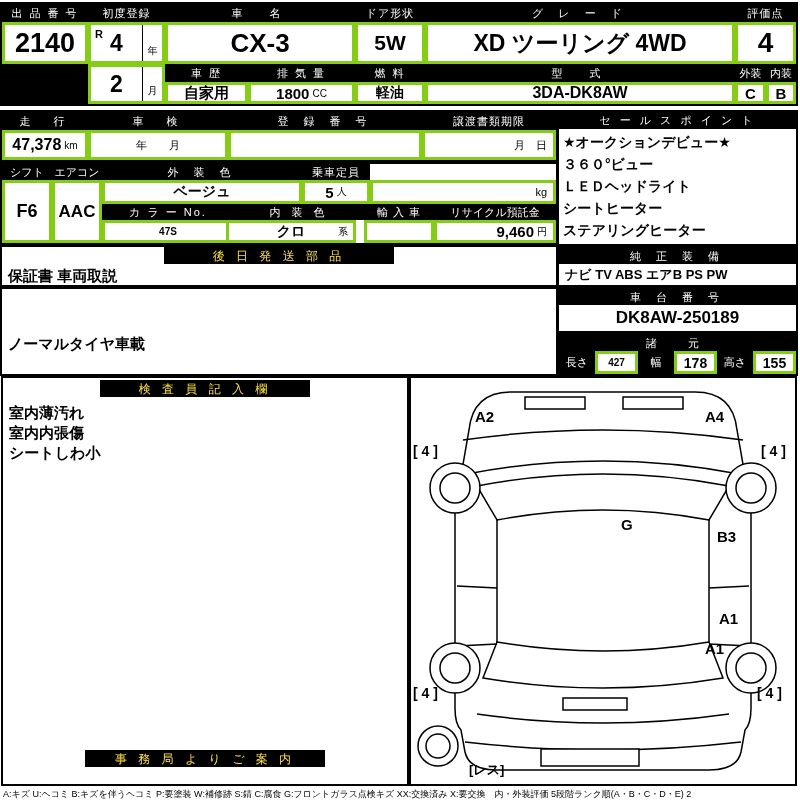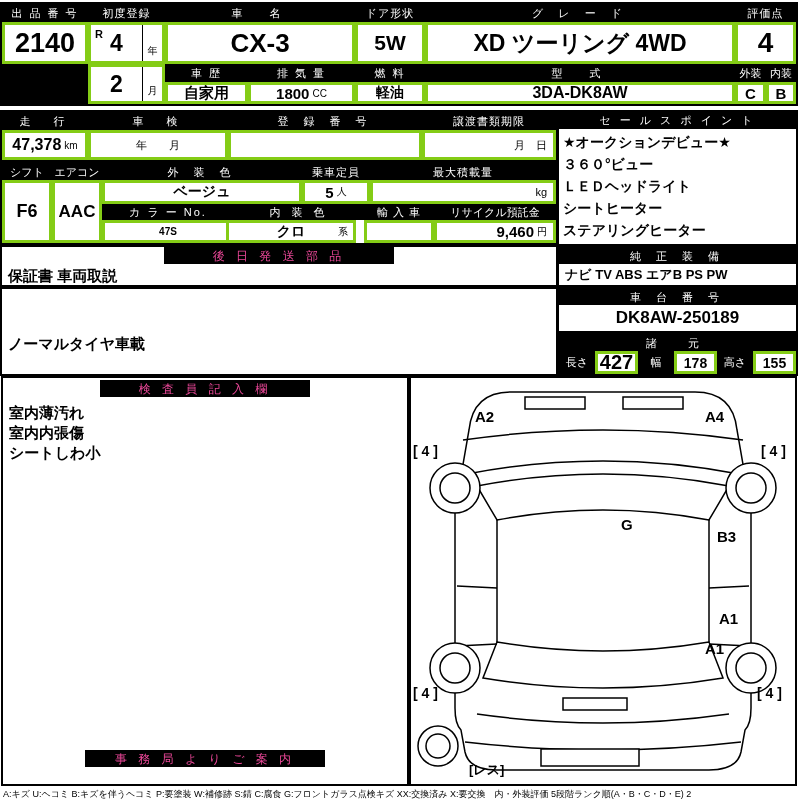--- a/index.html
+++ b/index.html
@@ -5,21 +5,21 @@
   *{margin:0;padding:0;box-sizing:border-box}
   html,body{width:800px;height:800px;background:#fff;color:#000;
     font-family:"Liberation Sans","DejaVu Sans",sans-serif}
   body{position:relative;overflow:hidden}
   .blk{position:absolute;border:2px solid #000;background:#fff}
   .c{position:absolute;display:flex;align-items:center;justify-content:center;overflow:hidden}
   .bd{border:3px solid #84cc16;background:#fff}
   .hd{background:#000;color:#fff;font-size:11px;letter-spacing:2px;font-weight:normal;line-height:1}
   .v{font-weight:bold}
   .rgt{justify-content:flex-end;padding-right:6px}
-  .bar{position:absolute;background:#000;color:#ec4899;display:flex;align-items:center;justify-content:center;
+  .bar{position:absolute;background:#000;color:#fde047;display:flex;align-items:center;justify-content:center;
     font-size:12px;letter-spacing:4px;height:17px;line-height:1}
   .u{font-size:10px;font-weight:normal;margin-left:3px}
   .fr{position:absolute;display:flex;align-items:stretch}
   .era{position:absolute;left:4px;top:3px;font-size:11px;font-weight:bold}
   .bignum{flex:1;display:flex;align-items:center;justify-content:center;font-size:23px;font-weight:bold}
   .unitcol{width:20px;border-left:1px solid #000;display:flex;align-items:flex-end;justify-content:center;
     font-size:10px;padding-bottom:3px}
   .listline{font-weight:bold;font-size:14px;padding:2px 4px;line-height:21px;white-space:nowrap}
   .note{font-weight:bold;font-size:15px;padding:1px 6px;line-height:21px;white-space:nowrap}
   svg text{font-family:"Liberation Sans","DejaVu Sans",sans-serif}
@@ -101,21 +101,20 @@
   <div class="c v bd" style="left:0;top:16px;width:50px;height:63px;font-size:18px">F6</div>
   <div class="c v bd" style="left:50px;top:16px;width:50px;height:63px;font-size:17px">AAC</div>
 
   <div class="c v bd" style="left:100px;top:16px;width:200px;height:24px;font-size:14px">ベージュ</div>
   <div class="c hd" style="left:100px;top:0;width:200px;height:16px;letter-spacing:6px">外 装 色</div>
   <div class="c hd" style="left:300px;top:0;width:68px;height:16px;letter-spacing:1px">乗車定員</div>
   <div class="c v bd" style="left:300px;top:16px;width:68px;height:24px;font-size:15px">
     <span>5</span>
     <span class="u">人</span>
   </div>
-  <div class="c hd" style="left:368px;top:0;width:186px;height:16px;letter-spacing:1px">最大積載量</div>
   <div class="c bd rgt" style="left:368px;top:16px;width:186px;height:24px;font-size:11px">kg</div>
 
   <div class="c hd" style="left:100px;top:40px;width:132px;height:16px;letter-spacing:2px">カ ラ ー No.</div>
   <div class="c v bd" style="left:100px;top:56px;width:132px;height:23px;font-size:10px">47S</div>
   <div class="c hd" style="left:232px;top:40px;width:130px;height:16px;letter-spacing:4px">内 装 色</div>
   <div class="c v bd" style="left:224px;top:56px;width:130px;height:23px;font-size:14px">
     <span>クロ</span>
     <span class="u" style="position:absolute;right:5px">系</span>
   </div>
   <div class="c hd" style="left:362px;top:40px;width:70px;height:16px;letter-spacing:1px">輸 入 車</div>
@@ -142,21 +141,21 @@
 </div>
 
 <div class="blk" style="left:557px;top:287px;width:241px;height:46px">
   <div class="c hd" style="left:0;top:0;width:237px;height:16px;letter-spacing:6px">車 台 番 号</div>
   <div class="c v" style="left:0;top:16px;width:237px;height:26px;font-size:17px">DK8AW-250189</div>
 </div>
 
 <div class="blk" style="left:557px;top:333px;width:241px;height:43px">
   <div class="c hd" style="left:0;top:0;width:237px;height:16px;letter-spacing:10px">諸　元</div>
   <div class="c hd" style="left:0;top:16px;width:36px;height:23px;letter-spacing:0">長さ</div>
-  <div class="c v bd" style="left:36px;top:16px;width:43px;height:23px;font-size:20px">427</div>
+  <div class="c v bd" style="left:36px;top:16px;width:43px;height:23px;font-size:10px">427</div>
   <div class="c hd" style="left:79px;top:16px;width:36px;height:23px;letter-spacing:0">幅</div>
   <div class="c v bd" style="left:115px;top:16px;width:43px;height:23px;font-size:14px">178</div>
   <div class="c hd" style="left:158px;top:16px;width:36px;height:23px;letter-spacing:0">高さ</div>
   <div class="c v bd" style="left:194px;top:16px;width:43px;height:23px;font-size:14px">155</div>
 </div>
 
 <div class="blk" style="left:1px;top:376px;width:408px;height:410px">
   <div class="bar" style="left:50%;top:2px;transform:translateX(-50%);width:210px">検 査 員 記 入 欄</div>
   <div class="note" style="position:absolute;left:0;top:23px">室内薄汚れ</div>
   <div class="note" style="position:absolute;left:0;top:43px">室内内張傷</div>

